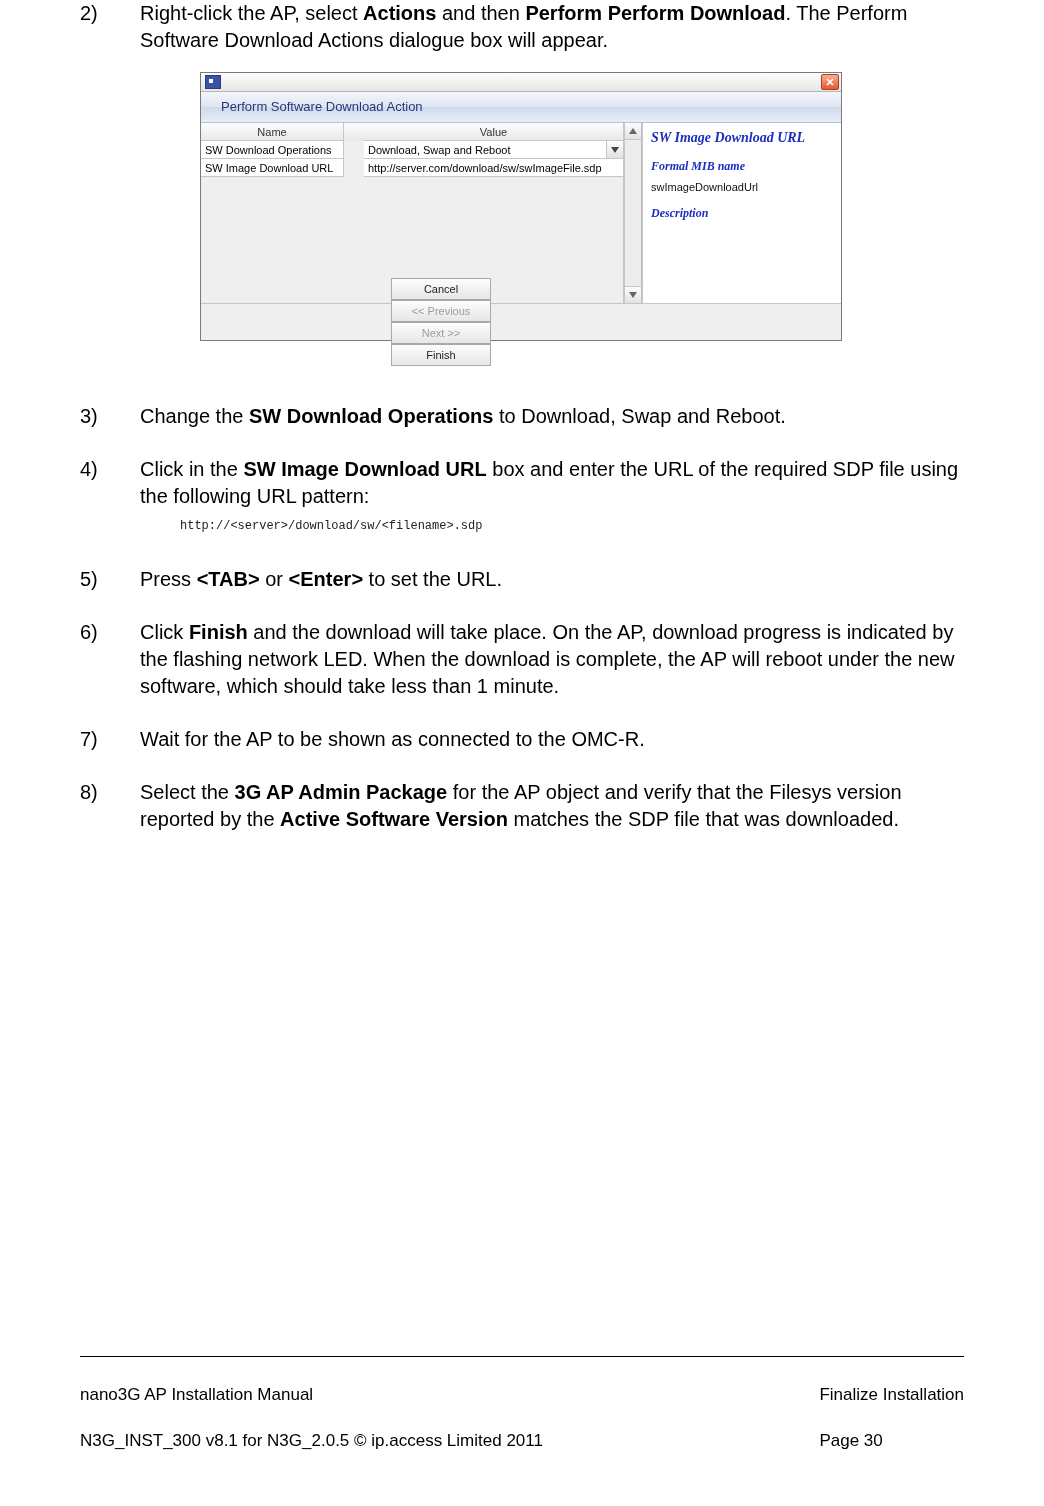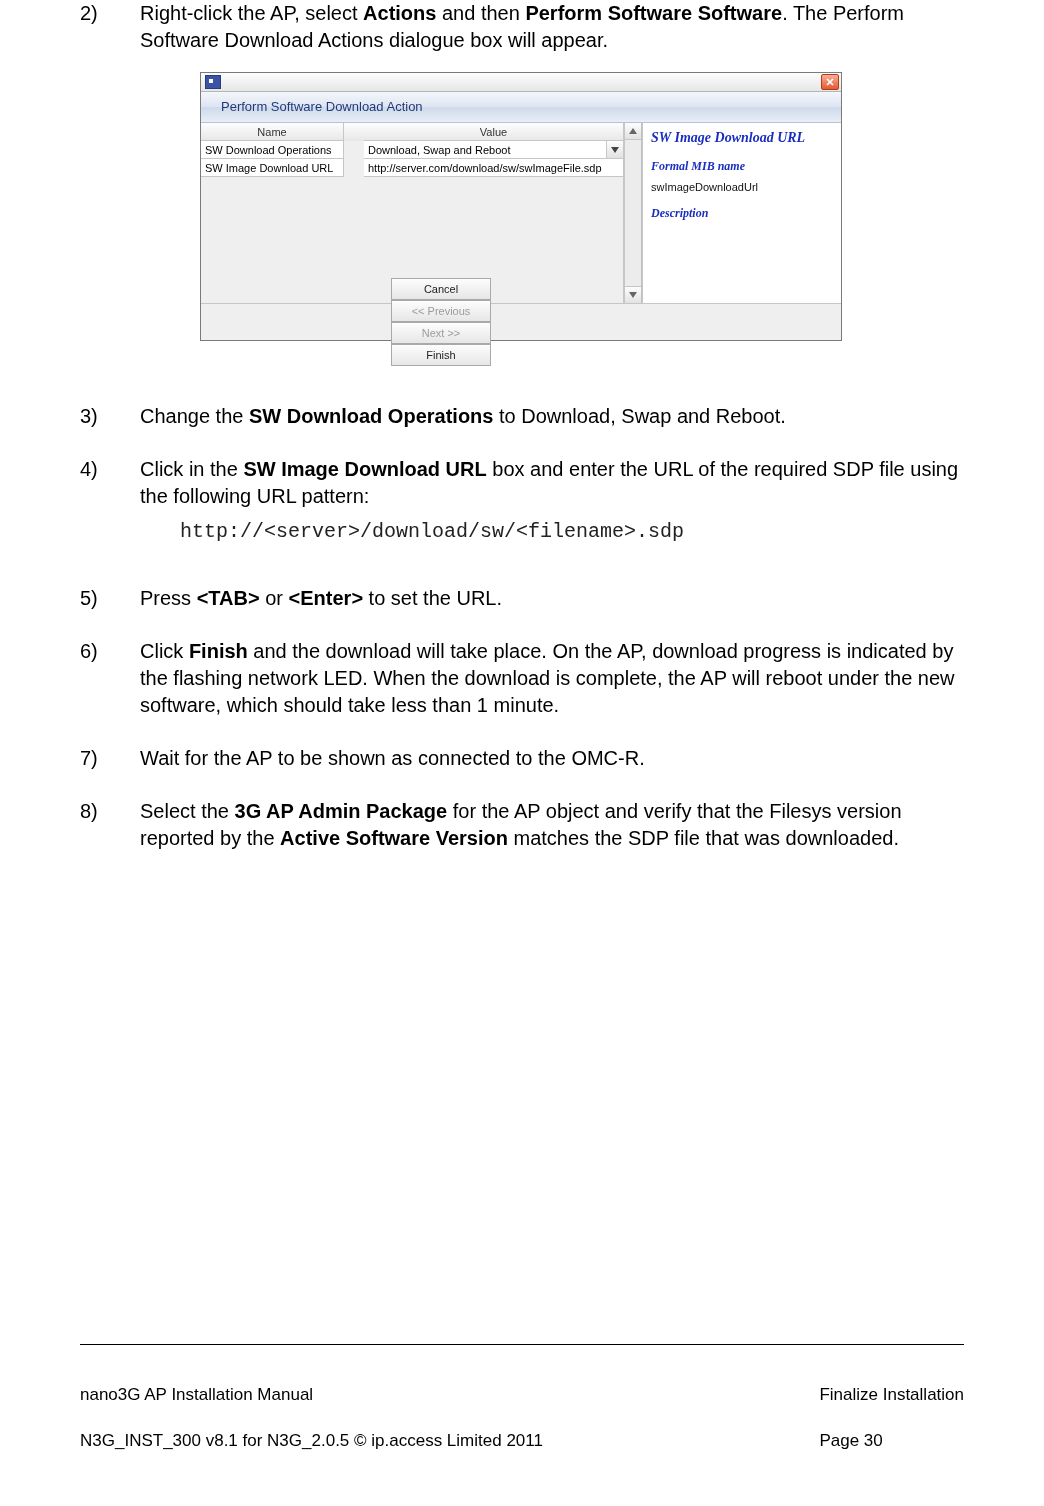--- a/index.html
+++ b/index.html
@@ -36,24 +36,24 @@
     min-width: 60px;
   }
   ol.steps > li .txt {
     flex: 1;
   }
   .txt .b {
     font-weight: bold;
   }
   .code-inline {
     font-family: "Courier New", monospace;
-    font-size: 20px;
+    font-size: 12px;
     white-space: pre;
     display: block;
-    margin: 8px 0 14px 40px;
+    margin: 8px 0 6px 40px;
     color: #222;
   }
   .sub {
     margin-top: 6px;
   }
 
   
   .figure-wrap {
     margin: 18px 0 36px 60px;
   }
@@ -236,39 +236,39 @@
 
   
   .page-footer {
     position:absolute;
     left:80px; right:80px;
     bottom:30px;
     border-top: 1px solid #000;
     display:flex;
     justify-content:space-between;
     font-size: 17px;
-    padding-top: 16px;
+    padding-top: 4px;
     line-height:1.35;
   }
   .page-footer .left, .page-footer .right {
     white-space: pre-line;
   }
   .page-footer .right { text-align:left; }
 </style>
 </head>
 <body>
 
 <div class="page">
   <div class="content">
     <ol class="steps">
 
       <li>
         <div class="num">2)</div>
         <div class="txt">
-          <span>Right-click the AP, select </span><span class="b">Actions</span><span> and then </span><span class="b">Perform Software Software</span><span>. The Perform Software Download Actions dialogue box will appear.</span>
+          <span>Right-click the AP, select </span><span class="b">Actions</span><span> and then </span><span class="b">Perform Perform Download</span><span>. The Perform Software Download Actions dialogue box will appear.</span>
 
           
           <div class="figure-wrap">
             <div class="dlg">
               <div class="dlg-titlebar">
                 <div class="icon-app"></div>
                 <div class="close">
                   <svg width="8" height="8" viewBox="0 0 8 8">
                       <path d="M1 1 L7 7 M7 1 L1 7" stroke="#fff" stroke-width="1.6"></path>
                     </svg>

